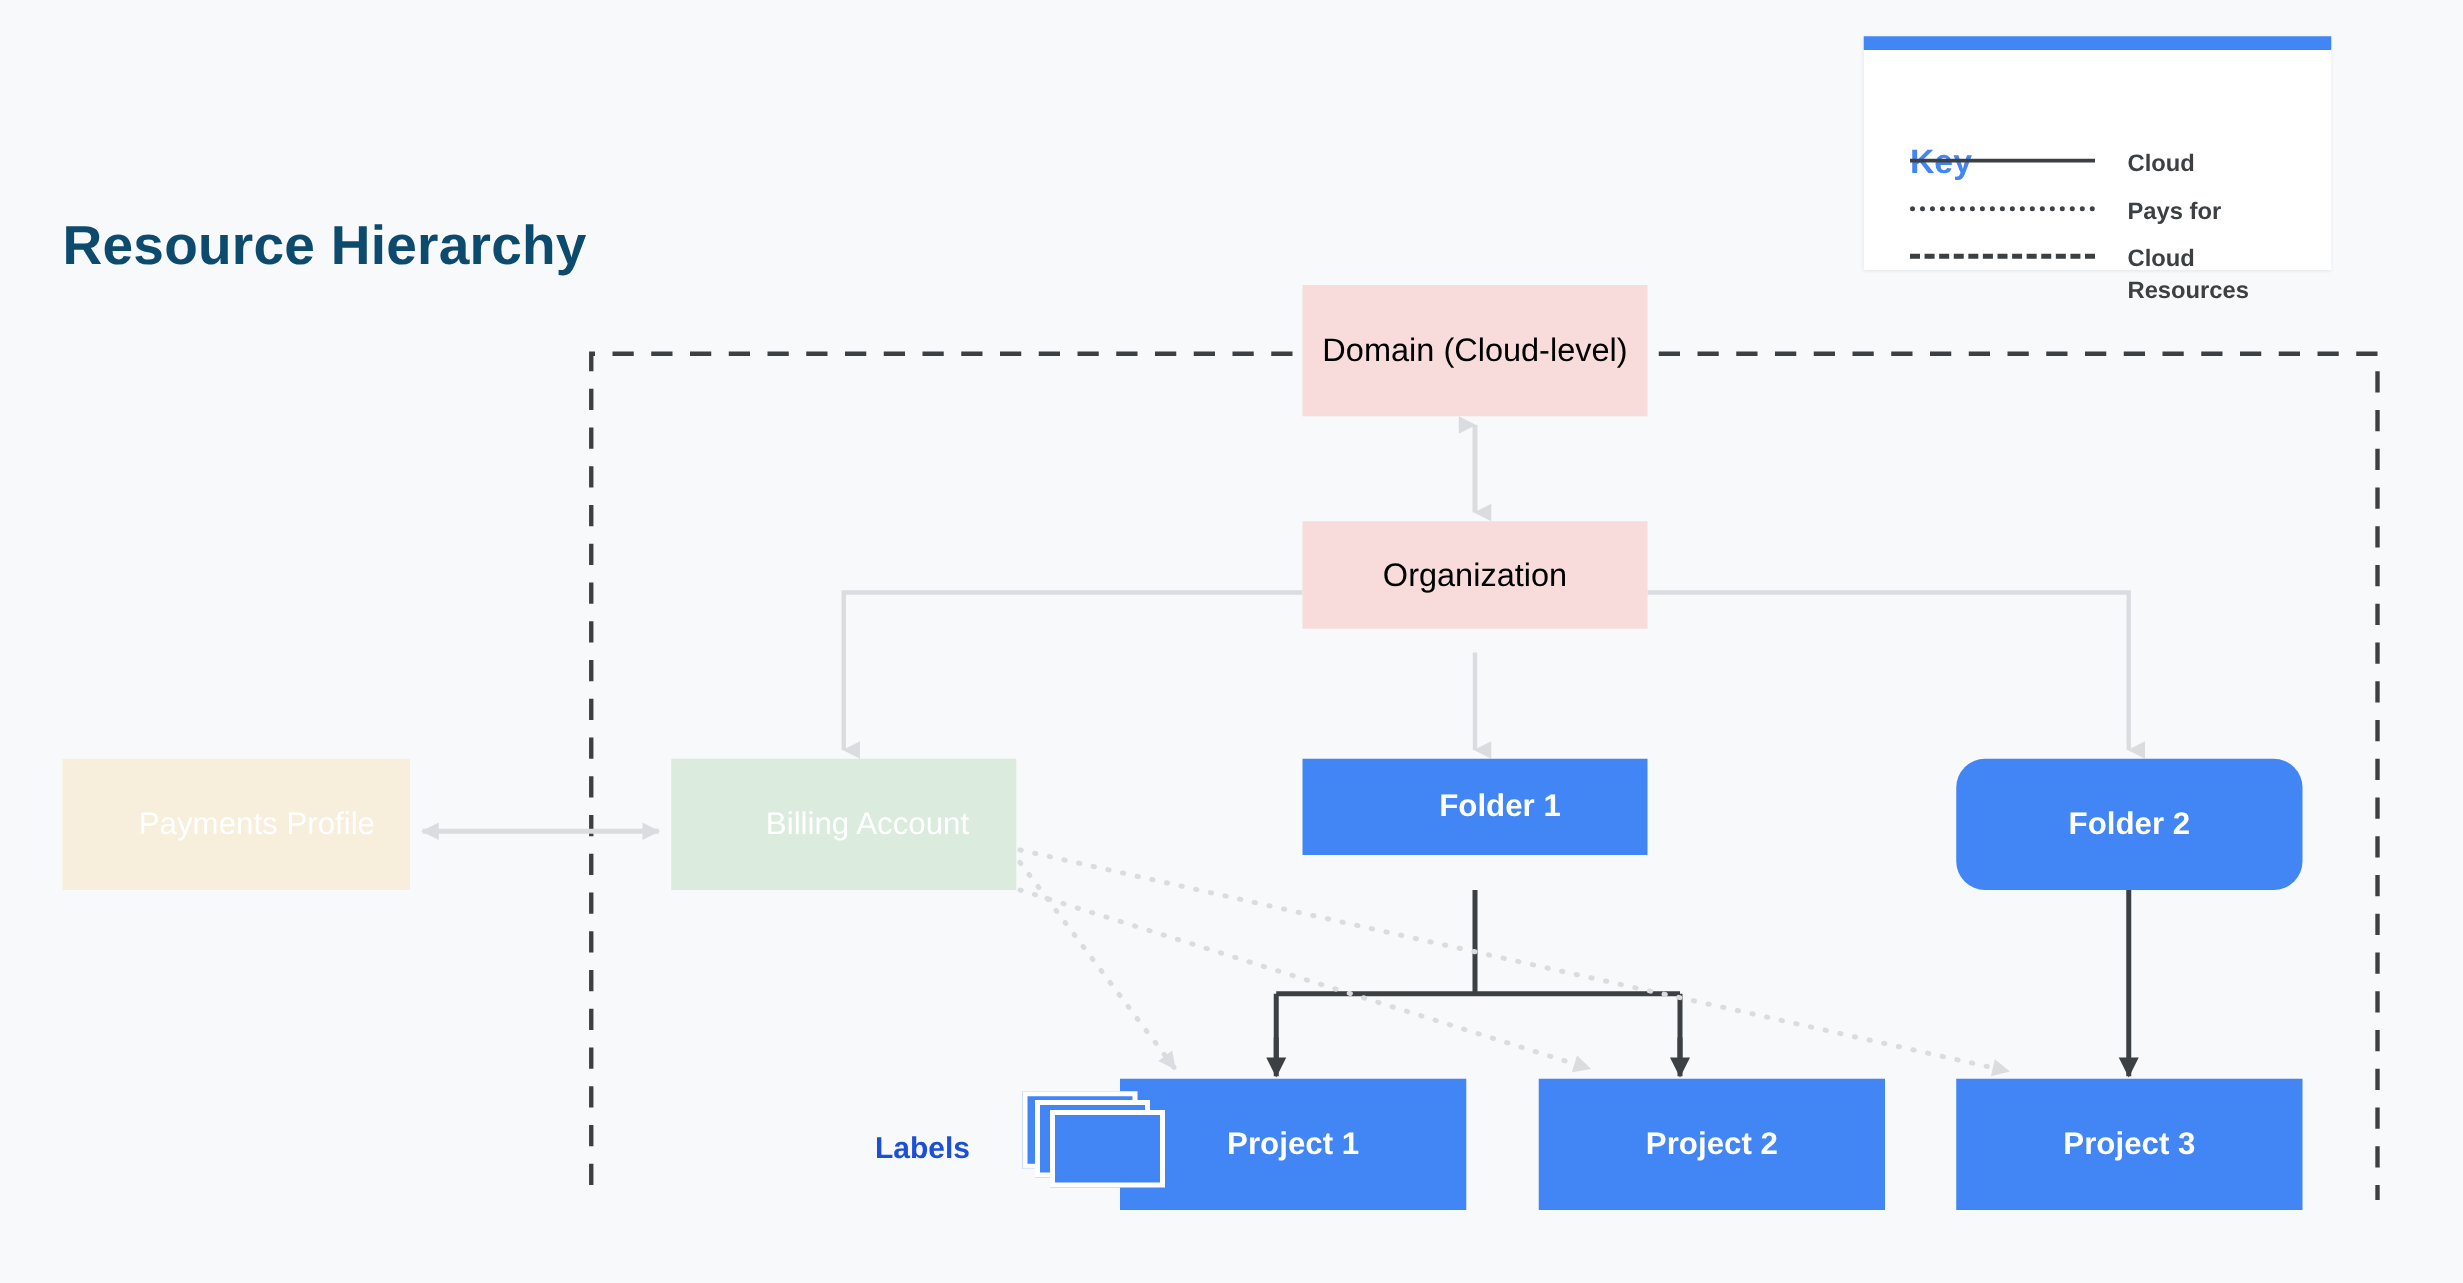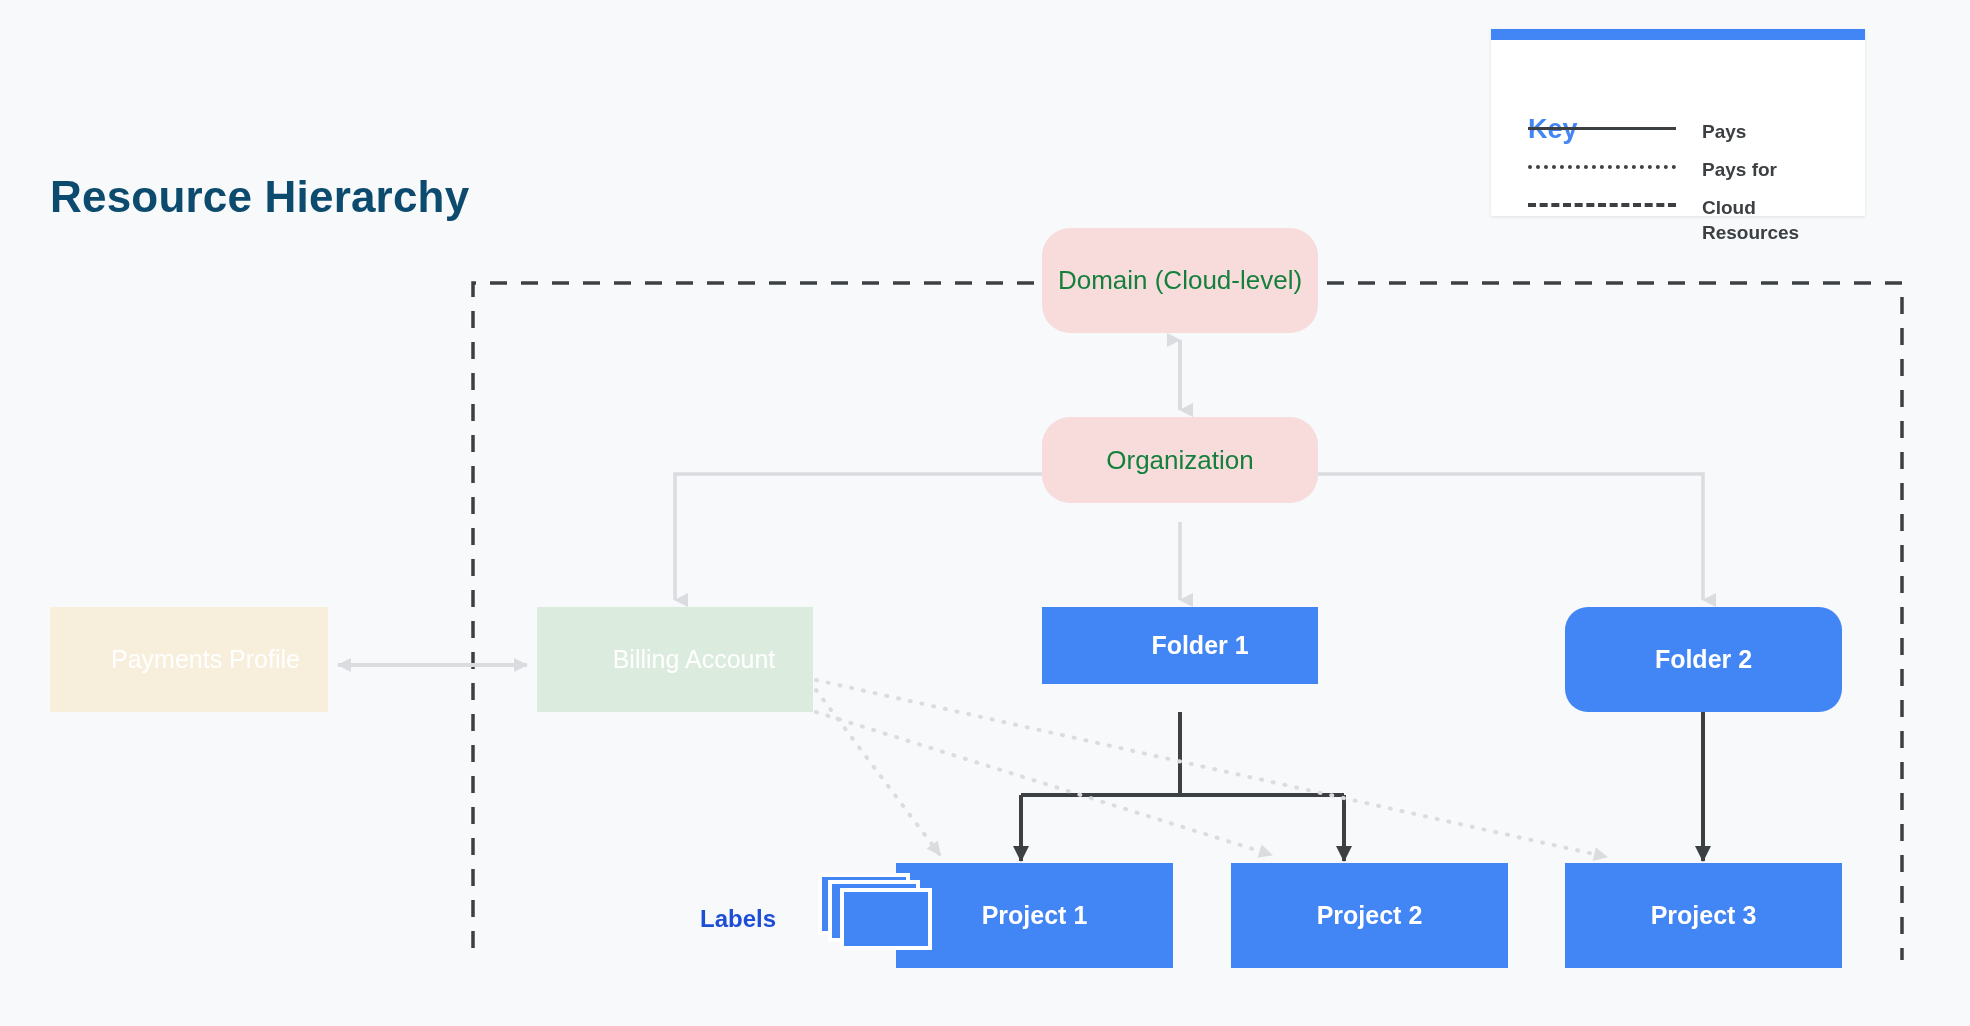--- a/index.html
+++ b/index.html
@@ -45,24 +45,23 @@
     position: absolute;
     display: flex;
     align-items: center;
     justify-content: center;
     text-align: center;
     box-sizing: border-box;
     z-index: 3;
   }
   .node-pink {
     background: #f8dcdc;
-    color: #15803d;
+    color: #000000;
     font-size: 26px;
     font-weight: 400;
-    border-radius: 28px;
   }
   .node-cream {
     background: #f7efdc;
     color: #ffffff;
     font-size: 25px;
     font-weight: 400;
   }
   .node-green {
     background: #dbecde;
     color: #ffffff;
@@ -244,21 +243,21 @@
 
   <div class="key-card">
     <div class="key-bar"></div>
     <div class="key-title">Key</div>
     <div class="key-rows">
 
       <div class="key-row">
         <div class="key-sample">
           <span class="ks-solid"></span>
         </div>
-        <div class="key-label">Pays</div>
+        <div class="key-label">Cloud</div>
       </div>
 
       <div class="key-row">
         <div class="key-sample">
           <span class="ks-dotted"></span>
         </div>
         <div class="key-label">Pays for</div>
       </div>
 
       <div class="key-row">

